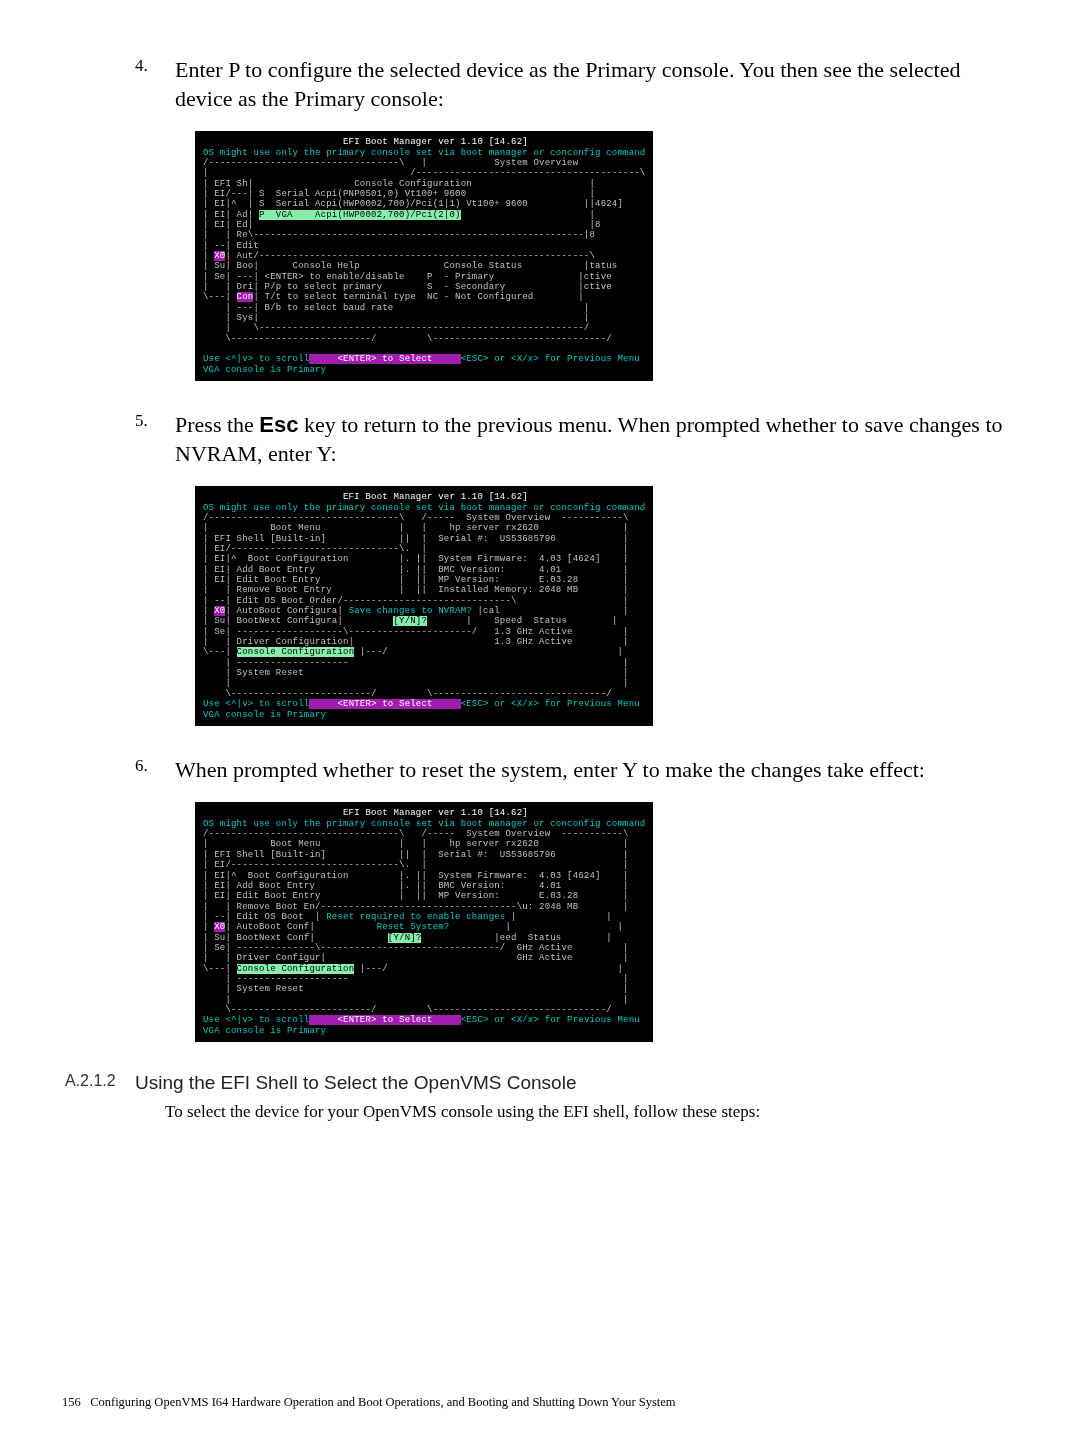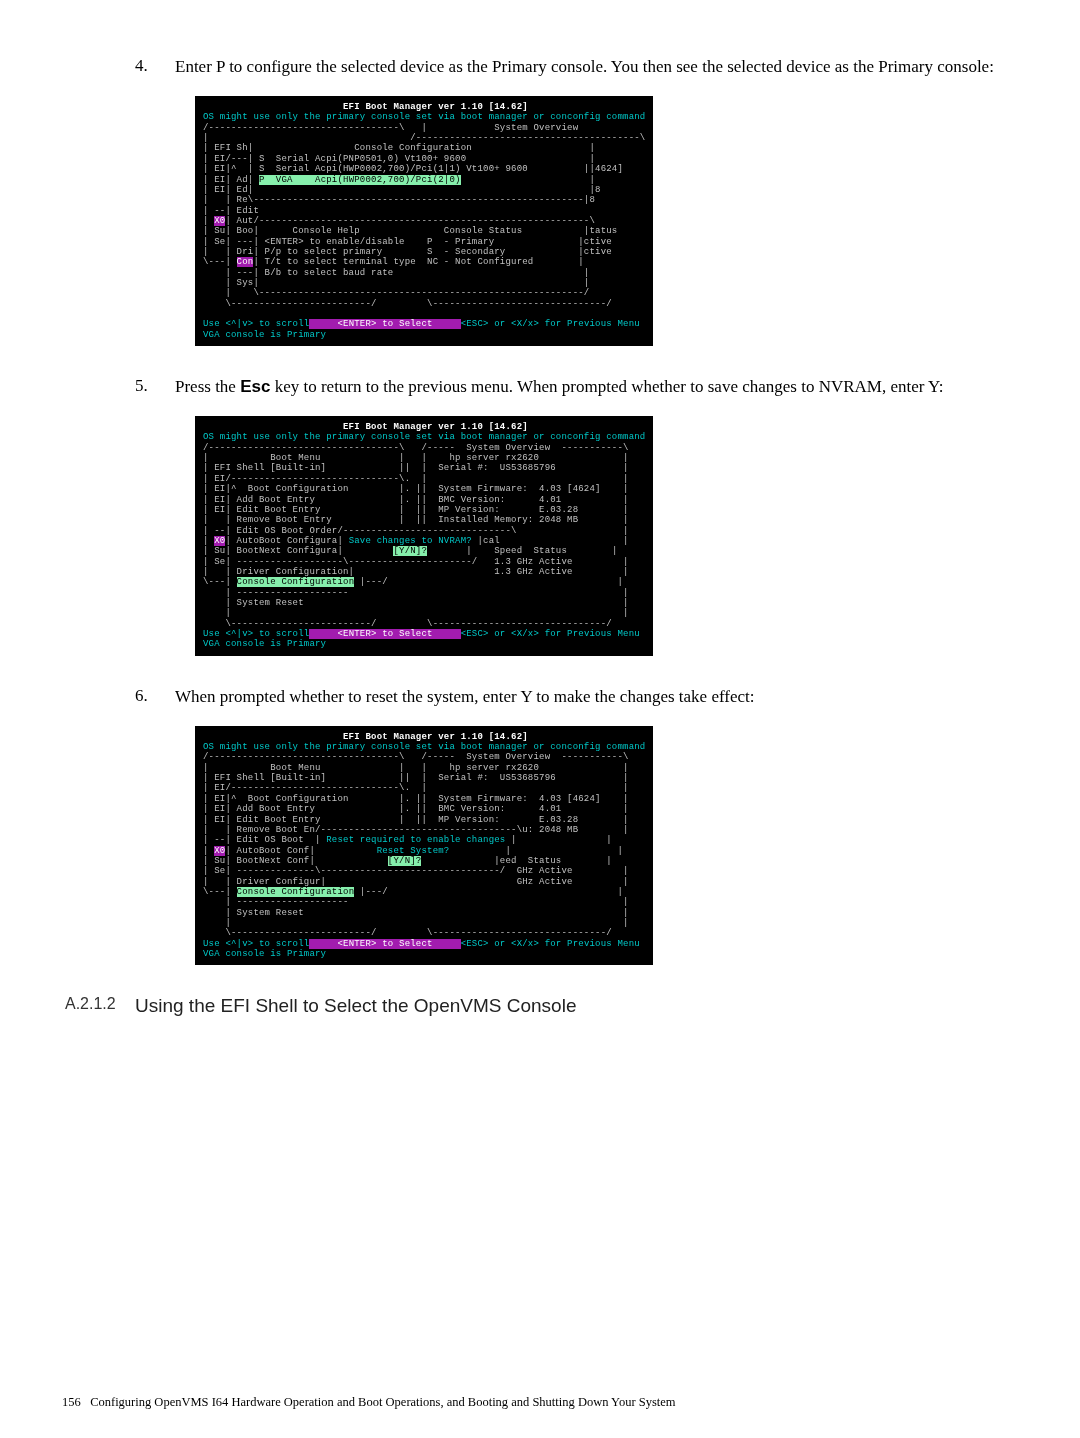--- a/index.html
+++ b/index.html
@@ -22,21 +22,21 @@
     margin-bottom: 18px;
   }
   .step-num {
     width: 60px;
     flex-shrink: 0;
     font-size: 17px;
     text-align: left;
     padding-left: 20px;
   }
   .step-text {
-    font-size: 17px;
+    font-size: 22px;
     line-height: 1.3;
     flex: 1;
   }
   .step-text .key {
     font-family: Arial, Helvetica, sans-serif;
     font-weight: bold;
   }
   .term-wrap {
     margin-left: 80px;
     margin-bottom: 30px;
@@ -45,21 +45,21 @@
     background: #000;
     color: #c0c0c0;
     font-family: 'Courier New', monospace;
     font-size: 9px;
     line-height: 1.15;
     white-space: pre;
     display: inline-block;
     padding: 6px 8px;
     letter-spacing: 0.2px;
   }
-  .terminal .title { color: #fff; font-weight: bold; }
+  .terminal .title { color: #fff; }
   .terminal .warn { color: #00c8c8; }
   .terminal .hot  { color: #fff; background: #a21caf; }
   .terminal .sel  { color: #000; background: #86efac; }
   .heading-row {
     display: flex;
     margin-top: 26px;
     margin-bottom: 8px;
     margin-left: -50px;
   }
   .heading-num {
@@ -181,18 +181,19 @@
 <span>    |                                                                      |</span>
 <span>    \-------------------------/         \-------------------------------/</span>
 <span class="warn">Use &lt;^|v&gt; to scroll</span><span class="hot">     &lt;ENTER&gt; to Select     </span><span class="warn">&lt;ESC&gt; or &lt;X/x&gt; for Previous Menu</span>
 <span class="warn">VGA console is Primary</span></div>
   </div>
 
   <div class="heading-row">
     <div class="heading-num">A.2.1.2</div>
     <div class="heading-txt">Using the EFI Shell to Select the OpenVMS Console</div>
   </div>
+  <div class="body-after-heading">To select the device for your OpenVMS console using the EFI shell, follow these steps:</div>
 
   <div class="footer">
     <span>156</span>&nbsp;&nbsp;&nbsp;<span>Configuring OpenVMS I64 Hardware Operation and Boot Operations, and Booting and Shutting Down Your System</span>
   </div>
 
 </div>
 
 </body></html>

